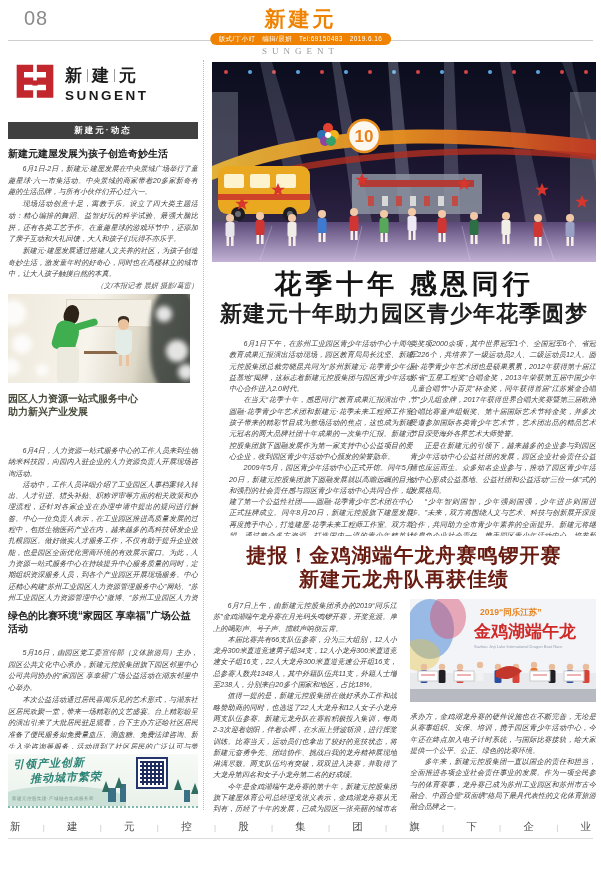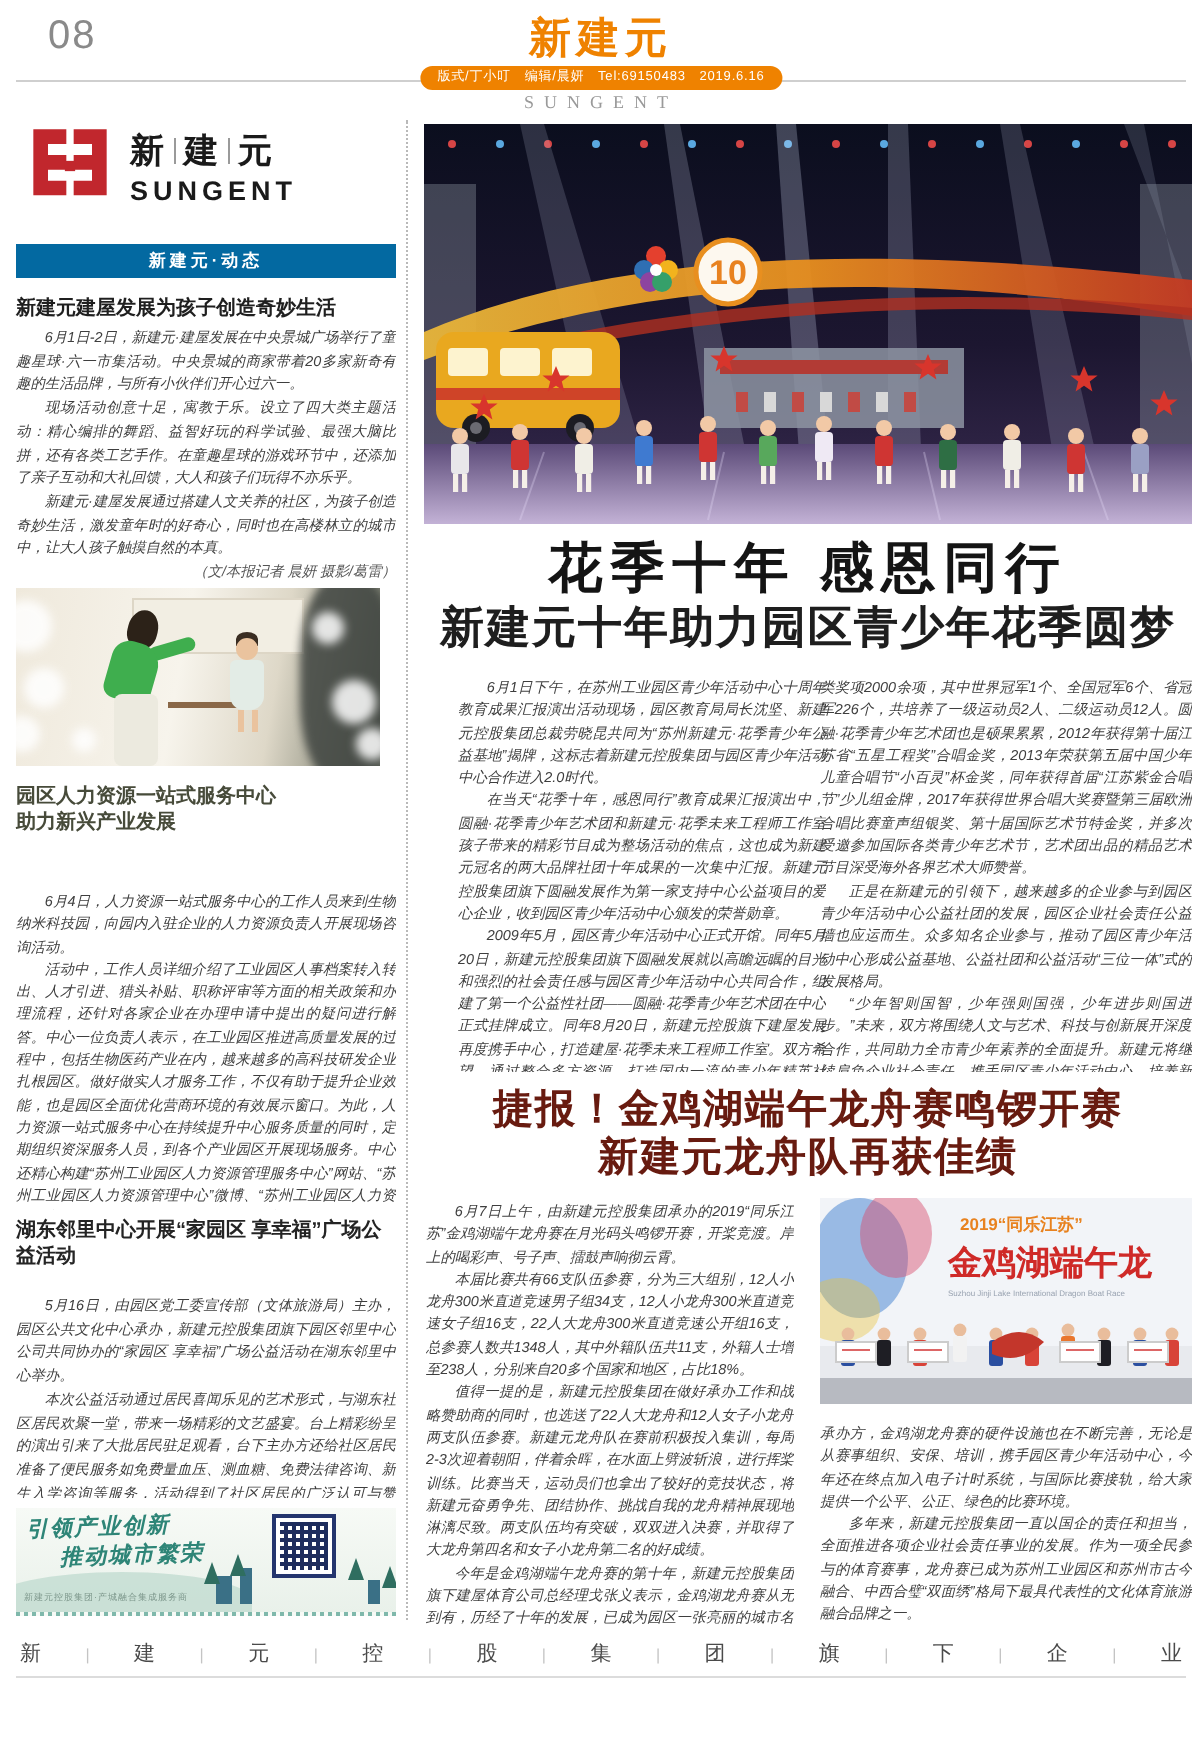--- a/index.html
+++ b/index.html
@@ -16,21 +16,21 @@
   .infobar{position:absolute;left:50%;transform:translateX(-50%);top:33px;height:12px;line-height:12px;
         background:#ef8200;border-radius:6px;color:#fff;font-size:6.5px;padding:0 9px;letter-spacing:.4px;white-space:nowrap;}
   .mastsub{position:absolute;left:0;right:0;top:46px;text-align:center;font-size:9px;color:#9a9a9a;
         letter-spacing:5px;font-family:"Liberation Serif","DejaVu Serif",serif;}
   
   .brand{position:absolute;left:13px;top:61px;display:flex;align-items:center;}
   .brandtext{margin-left:8px;}
   .brandcn{font-size:17px;font-weight:bold;color:#1a1a1a;display:flex;align-items:center;letter-spacing:1px;}
   .brandcn i{display:inline-block;border-left:1px solid #9a9a9a;height:13px;margin:0 4px;}
   .branden{font-size:13.5px;font-weight:bold;color:#1a1a1a;letter-spacing:2.5px;margin-top:1px;}
-  .catbar{position:absolute;left:8px;top:122px;width:190px;height:17px;background:#0369a1;color:#fff;
+  .catbar{position:absolute;left:8px;top:122px;width:190px;height:17px;background:#404040;color:#fff;
         font-size:8.5px;font-weight:bold;text-align:center;line-height:17px;letter-spacing:2px;}
   .ttl{position:absolute;left:8px;width:190px;font-weight:bold;}
   .a1t{top:147px;font-size:10px;color:#1f1f1f;}
   .a2t{top:392px;font-size:10px;line-height:13px;color:#474b3a;}
   .a3t{top:609px;font-size:10px;line-height:13px;color:#242424;}
   .bd{position:absolute;font-size:7.2px;line-height:11.7px;color:#3e3e3e;text-align:justify;overflow:hidden;}
   .bd p{margin:0;text-indent:2em;font-style:italic;}
   .byline{text-align:right;text-indent:0 !important;color:#555;}
   .a1b{left:8px;top:163px;width:190px;height:128px;}
   .a2b{left:8px;top:445px;width:190px;height:160px;line-height:11.3px;}
@@ -164,21 +164,21 @@
 
   <div class="ttl a2t">
     <span>园区人力资源一站式服务中心</span><br>
     <span>助力新兴产业发展</span>
   </div>
   <div class="bd a2b">
     <p>6月4日，人力资源一站式服务中心的工作人员来到生物纳米科技园，向园内入驻企业的人力资源负责人开展现场咨询活动。</p>
     <p>活动中，工作人员详细介绍了工业园区人事档案转入转出、人才引进、猎头补贴、职称评审等方面的相关政策和办理流程，还针对各家企业在办理申请中提出的疑问进行解答。中心一位负责人表示，在工业园区推进高质量发展的过程中，包括生物医药产业在内，越来越多的高科技研发企业扎根园区。做好做实人才服务工作，不仅有助于提升企业效能，也是园区全面优化营商环境的有效展示窗口。为此，人力资源一站式服务中心在持续提升中心服务质量的同时，定期组织资深服务人员，到各个产业园区开展现场服务。中心还精心构建“苏州工业园区人力资源管理服务中心”网站、“苏州工业园区人力资源管理中心”微博、“苏州工业园区人力资源中心”微信公众号三个信息发布平台，实现所有政策、办理流程全公开。</p>
   </div>
 
-  <div class="ttl a3t">湖东邻里中心开展“家园区 享幸福”广场公益活动</div>
+  <div class="ttl a3t">绿色的比赛环境“家园区 享幸福”广场公益活动</div>
   <div class="bd a3b">
     <p>5月16日，由园区党工委宣传部（文体旅游局）主办，园区公共文化中心承办，新建元控股集团旗下园区邻里中心公司共同协办的“家园区 享幸福”广场公益活动在湖东邻里中心举办。</p>
     <p>本次公益活动通过居民喜闻乐见的艺术形式，与湖东社区居民欢聚一堂，带来一场精彩的文艺盛宴。台上精彩纷呈的演出引来了大批居民驻足观看，台下主办方还给社区居民准备了便民服务如免费量血压、测血糖、免费法律咨询、新生入学咨询等服务，活动得到了社区居民的广泛认可与赞誉。</p>
   </div>
 
   <div class="banner">
     <div class="hill"></div>
     <div class="bld" style="left:100px;top:34px;width:8px;height:14px;"></div>
     <div class="bld" style="left:112px;top:30px;width:6px;height:18px;"></div>
     <div class="bld" style="left:176px;top:36px;width:6px;height:12px;"></div>

